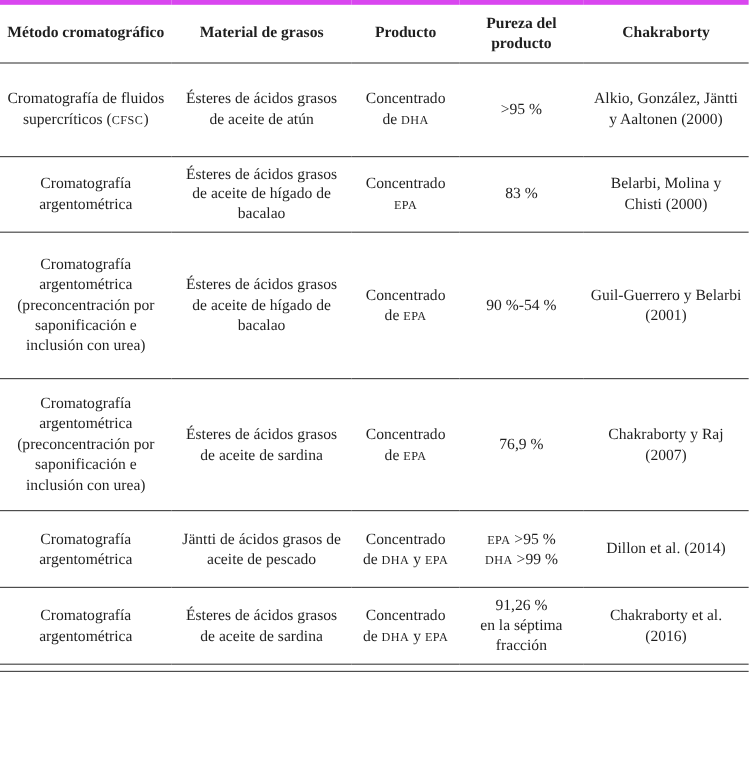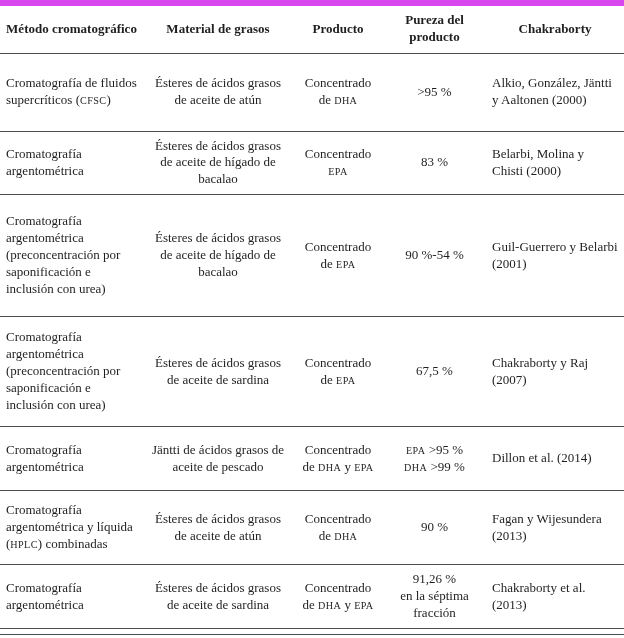--- a/index.html
+++ b/index.html
@@ -12,38 +12,38 @@
   .page {
     width: 624px;
     min-height: 638px;
     background: #ffffff;
     box-sizing: border-box;
   }
   table.ref-table {
     width: 624px;
     border-collapse: collapse;
     table-layout: fixed;
-    border-top: 6px solid #d946ef;
+    border-top: 4px solid #d946ef;
   }
   table.ref-table th,
   table.ref-table td {
     border-bottom: 1px solid #4d4d4d;
     font-size: 13px;
     line-height: 1.3;
     vertical-align: middle;
     padding: 6px 6px;
     box-sizing: border-box;
     overflow: hidden;
   }
   table.ref-table th {
     font-weight: bold;
     text-align: center;
     padding: 6px 3px;
   }
-  td.align-left { text-align: left; padding-left: 6px; padding-right: 8px; }
+  td.align-left { text-align: center; padding-left: 6px; padding-right: 8px; }
   td.align-center { text-align: center; padding-left: 4px; padding-right: 4px; }
   table.ref-table td { white-space: pre-line; }
   
   .sc {
     font-size: 0.78em;
     letter-spacing: 0.04em;
   }
   .bottom-rule {
     width: 624px;
     height: 0;
@@ -92,45 +92,38 @@
           <td class="align-left">Cromatografía argentométrica (preconcentración por saponificación e inclusión con urea)</td>
           <td class="align-center">Ésteres de ácidos grasos de aceite de hígado de bacalao</td>
           <td class="align-center">Concentrado de <span class="sc">EPA</span></td>
           <td class="align-center">90 %-54 %</td>
           <td class="align-left">Guil-Guerrero y Belarbi (2001)</td>
         </tr>
         <tr style="height: 110px;">
           <td class="align-left">Cromatografía argentométrica (preconcentración por saponificación e inclusión con urea)</td>
           <td class="align-center">Ésteres de ácidos grasos de aceite de sardina</td>
           <td class="align-center">Concentrado de <span class="sc">EPA</span></td>
-          <td class="align-center">67,5 %</td>
+          <td class="align-center">76,9 %</td>
           <td class="align-left">Chakraborty y Raj (2007)</td>
         </tr>
         <tr style="height: 64px;">
           <td class="align-left">Cromatografía argentométrica</td>
           <td class="align-center">Jäntti de ácidos grasos de aceite de pescado</td>
           <td class="align-center">Concentrado de <span class="sc">DHA</span> y <span class="sc">EPA</span></td>
           <td class="align-center"><span class="sc">EPA</span> &gt;95 %
 <span class="sc">DHA</span> &gt;99 %</td>
           <td class="align-left">Dillon et al. (2014)</td>
         </tr>
-        <tr style="height: 74px;">
-          <td class="align-left">Cromatografía argentométrica y líquida (<span class="sc">HPLC</span>) combinadas</td>
-          <td class="align-center">Ésteres de ácidos grasos de aceite de atún</td>
-          <td class="align-center">Concentrado de <span class="sc">DHA</span></td>
-          <td class="align-center">90 %</td>
-          <td class="align-left">Fagan y Wijesundera (2013)</td>
-        </tr>
         <tr style="height: 54px;">
           <td class="align-left">Cromatografía argentométrica</td>
           <td class="align-center">Ésteres de ácidos grasos de aceite de sardina</td>
           <td class="align-center">Concentrado de <span class="sc">DHA</span> y <span class="sc">EPA</span></td>
           <td class="align-center">91,26 %
 en la séptima
 fracción</td>
-          <td class="align-left">Chakraborty et al. (2013)</td>
+          <td class="align-left">Chakraborty et al. (2016)</td>
         </tr>
       </tbody>
   </table>
 
   <div class="bottom-rule"></div>
 
 </div>
 
 </body></html>

